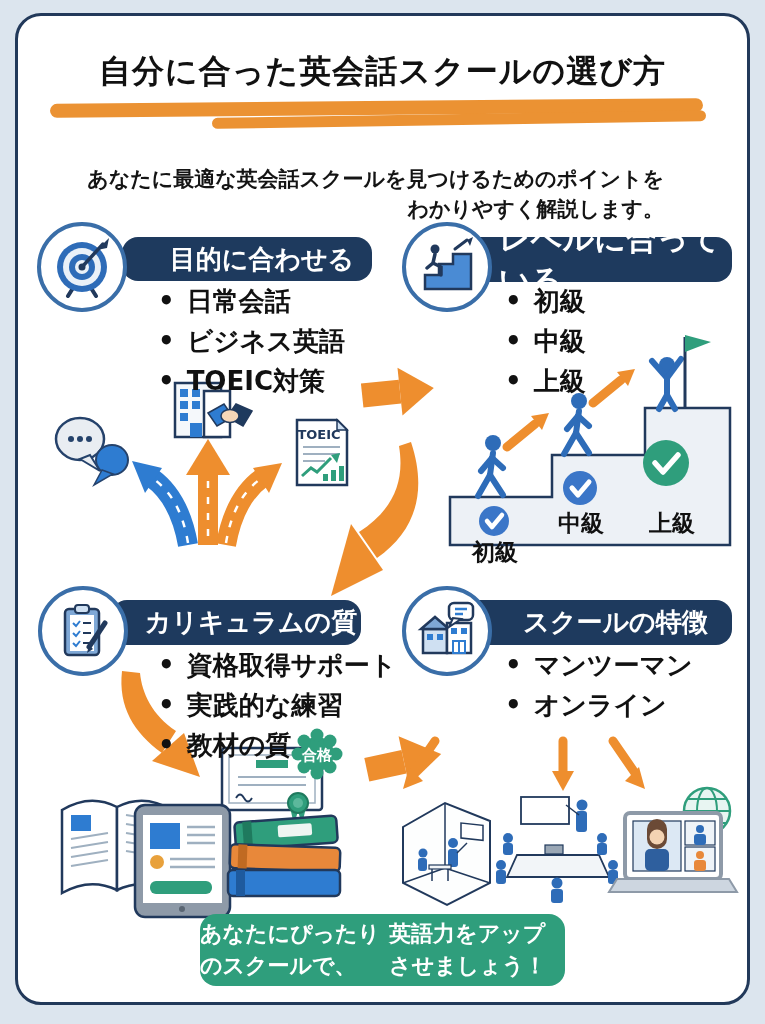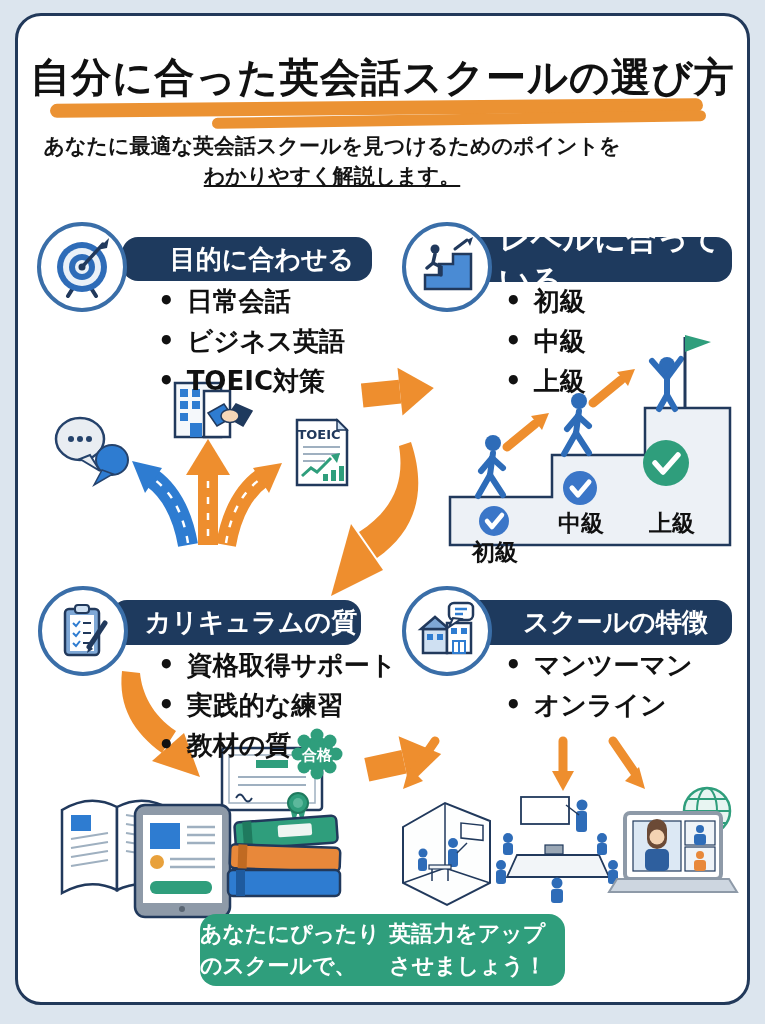--- a/index.html
+++ b/index.html
@@ -1,26 +1,26 @@
 <!DOCTYPE html>
 <html><head>
 <meta charset="utf-8">
 <style>
   html,body{margin:0;padding:0;}
   .page{position:relative;width:765px;height:1024px;background:#dce5ee;overflow:hidden;
         font-family:"DejaVu Sans",sans-serif;}
   .card{position:absolute;left:15px;top:13px;width:735px;height:992px;background:#ffffff;
         border:3px solid #22395a;border-radius:26px;box-sizing:border-box;}
-  .title{position:absolute;left:0;top:50px;width:765px;text-align:center;font-size:40px;
+  .title{position:absolute;left:0;top:50px;width:765px;text-align:center;font-size:32px;
          font-weight:900;color:#111;z-index:2;letter-spacing:1px;}
   .u1{position:absolute;left:50px;top:101px;width:653px;height:14px;background:#eb9233;
       border-radius:8px;transform:rotate(-0.5deg);z-index:1;}
   .u2{position:absolute;left:212px;top:114px;width:494px;height:11px;background:#eb9233;
       border-radius:6px;transform:rotate(-0.9deg);z-index:1;}
-  .sub{position:absolute;left:0;width:664px;text-align:center;font-size:21px;font-weight:700;color:#141414;}
+  .sub{position:absolute;left:0;width:664px;text-align:right;font-size:21px;font-weight:700;color:#141414;margin-top:33px;}
   .pill{position:absolute;background:#1e3a5e;border-radius:16px;color:#fff;font-weight:800;
         display:flex;align-items:center;justify-content:center;z-index:2;box-sizing:border-box;}
   .circle{position:absolute;width:90px;height:90px;background:#fff;border:4px solid #3a6ea8;
           border-radius:50%;display:flex;align-items:center;justify-content:center;z-index:3;box-sizing:border-box;}
   .bullets{position:absolute;margin:0;padding:0;list-style:none;font-size:26px;font-weight:700;color:#111;z-index:2;}
   .bullets li{margin-bottom:9px;display:flex;align-items:center;line-height:1.2;}
   .bullets li::before{content:"\2022";margin-right:12px;font-size:26px;}
   .abs{position:absolute;}
   .banner{position:absolute;left:200px;top:914px;width:365px;height:72px;background:#2f9e7c;
           border-radius:16px;display:flex;align-items:center;justify-content:center;
@@ -30,21 +30,21 @@
 </head>
 <body>
 
 <div class="page">
   <div class="card"></div>
 
   <div class="u1"></div>
   <div class="u2"></div>
   <div class="title">自分に合った英会話スクールの選び方</div>
   <div class="sub" style="top:132px;">あなたに最適な英会話スクールを見つけるためのポイントを</div>
-  <div class="sub" style="top:162px;text-decoration:underline;">わかりやすく解説します。</div>
+  <div class="sub" style="top:162px;">わかりやすく解説します。</div>
 
   <div class="pill" style="left:122px;top:237px;width:250px;height:44px;font-size:26px;padding-left:30px;">
     <span>目的に合わせる</span>
   </div>
   <div class="circle" style="left:37px;top:222px;">
     <svg width="62" height="62" viewBox="0 0 62 62">
       <g>
         <line x1="22" y1="52" x2="17" y2="60" stroke="#21395c" stroke-width="4" stroke-linecap="round"></line>
         <line x1="40" y1="52" x2="45" y2="60" stroke="#21395c" stroke-width="4" stroke-linecap="round"></line>
         <circle cx="31" cy="31" r="25" fill="#2e6cb8"></circle>

